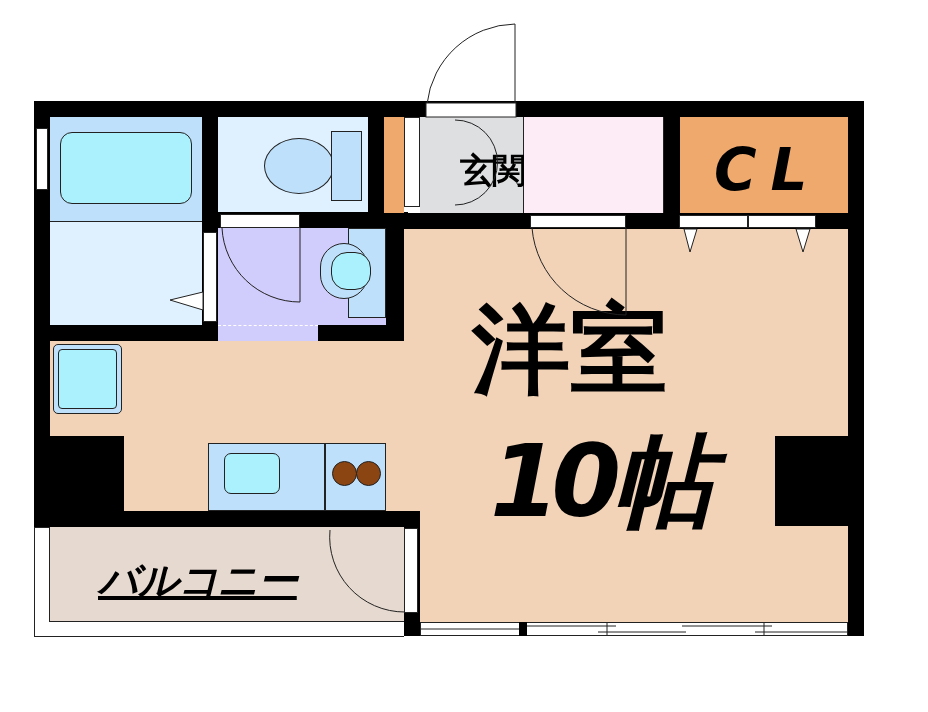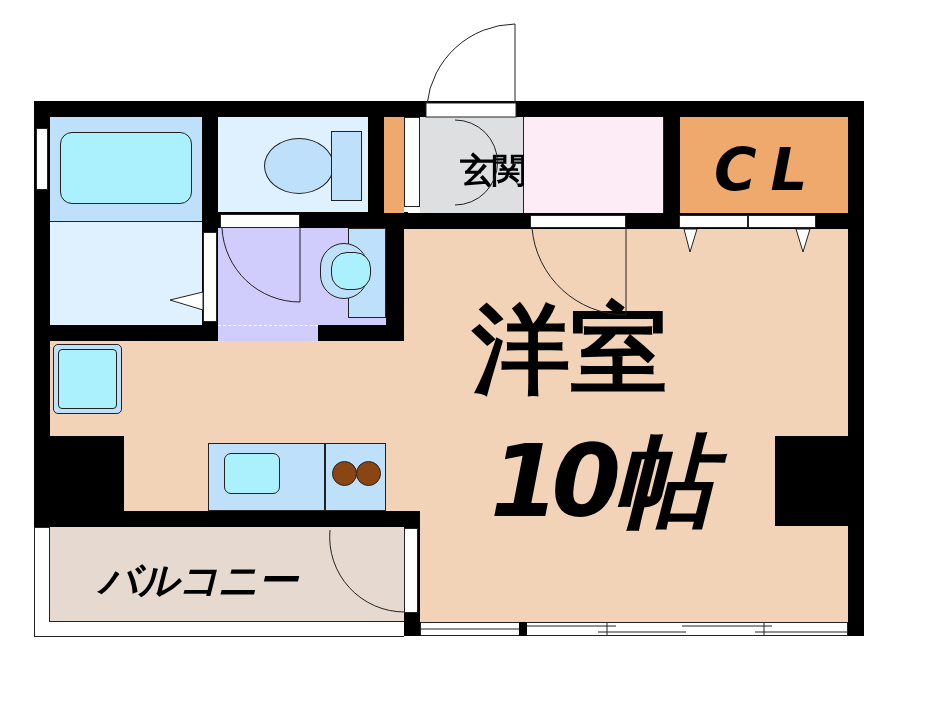--- a/index.html
+++ b/index.html
@@ -72,21 +72,21 @@
 <div class="abs" style="left:324px;top:443px;width:1.5px;height:68px;background:#222;"></div>
 <div class="abs" style="left:332px;top:461px;width:25px;height:25px;background:#8b4513;border:1.5px solid #222;border-radius:50%;"></div>
 <div class="abs" style="left:356px;top:461px;width:25px;height:25px;background:#8b4513;border:1.5px solid #222;border-radius:50%;"></div>
 
 <div class="abs wall" style="left:34px;top:511px;width:386px;height:16px;"></div>
 <div class="abs wall" style="left:404px;top:511px;width:16px;height:125px;"></div>
 <div class="abs" style="left:404px;top:528px;width:14px;height:85px;background:#fff;border:1px solid #222;"></div>
 
 <div class="abs" style="left:34px;top:527px;width:370px;height:110px;background:#fff;border:1.5px solid #222;border-right:none;"></div>
 <div class="abs" style="left:49px;top:527px;width:355px;height:95px;background:#e6d9cf;border:1.5px solid #222;border-top:none;border-right:none;"></div>
-<div class="lbl" style="left:98px;top:553px;font-size:40px;letter-spacing:-1px;font-style:italic;">バルコニー</div>
+<div class="lbl" style="left:98px;top:553px;font-size:40px;letter-spacing:-1px;font-style:italic;text-decoration:underline;">バルコニー</div>
 
 <div class="lbl" style="left:472px;top:300px;font-size:98px;line-height:1;">洋室</div>
 <div class="lbl" style="left:490px;top:432px;font-size:100px;line-height:1;font-style:italic;letter-spacing:-8px;">10帖</div>
 
 <div class="abs" style="left:420px;top:622px;width:428px;height:14px;background:#fff;border:1px solid #222;"></div>
 <div class="abs wall" style="left:519px;top:622px;width:8px;height:14px;"></div>
 
 <svg width="928" height="712">
 
   <path d="M515 24 A90 90 0 0 0 427 104" fill="none" stroke="#222" stroke-width="1"></path>

